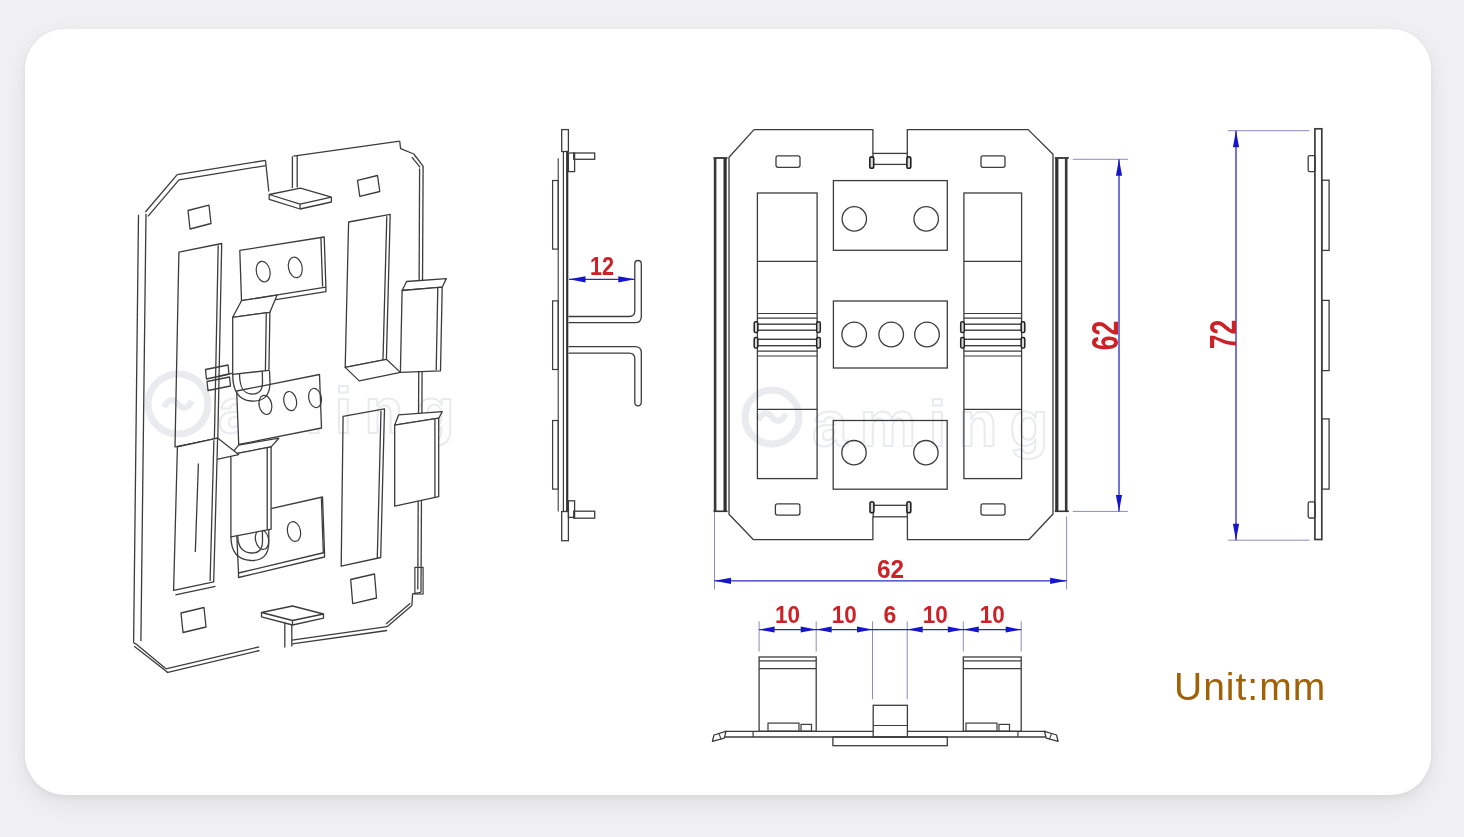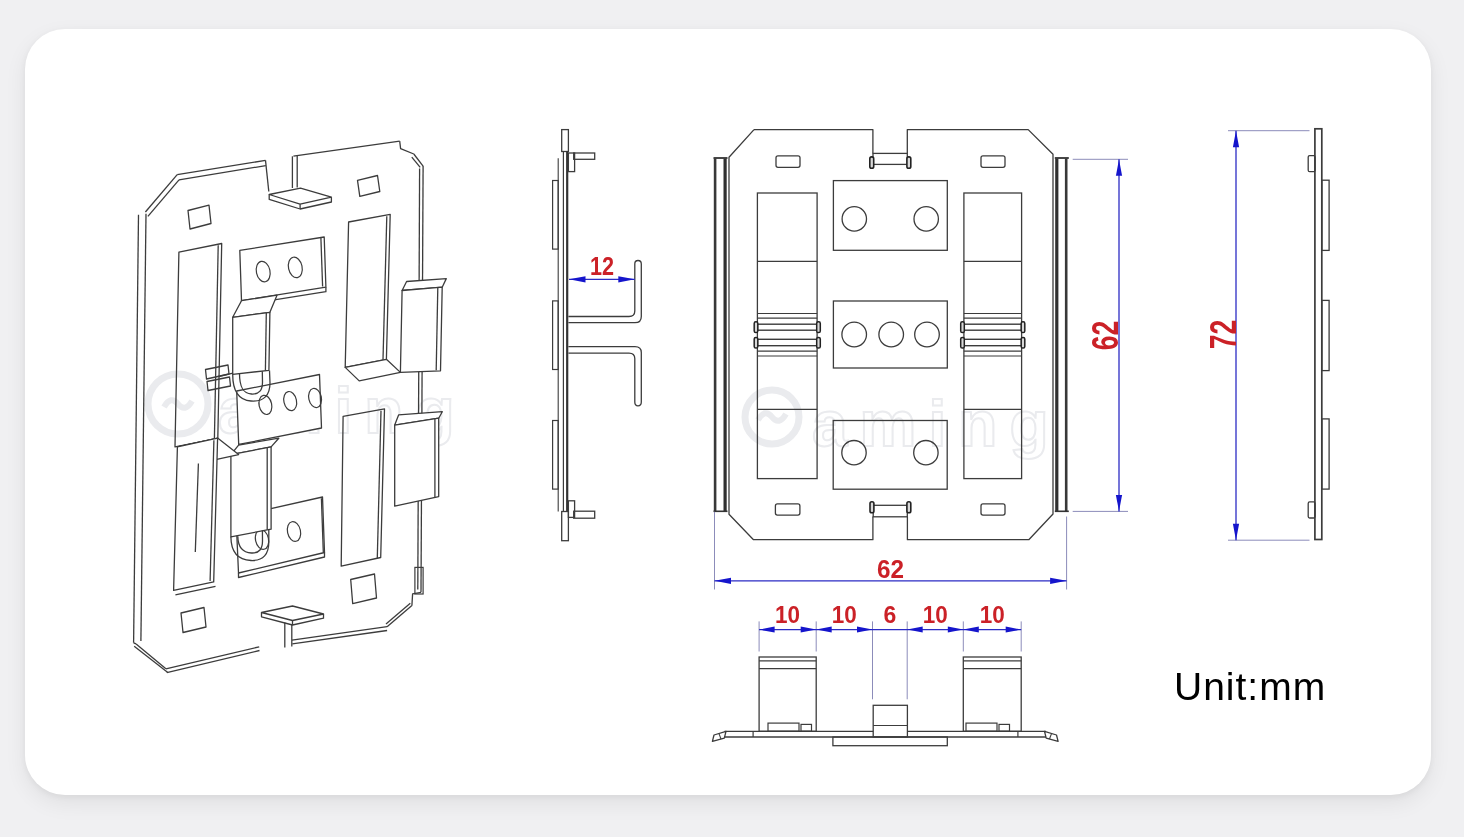--- a/index.html
+++ b/index.html
@@ -1,20 +1,20 @@
 <!DOCTYPE html>
 <html><head><meta charset="utf-8">
 <style>
   html,body{margin:0;padding:0;width:1464px;height:837px;background:#f0f0f2;overflow:hidden;}
   #card{position:absolute;left:25px;top:29px;width:1406px;height:766px;background:#ffffff;border-radius:40px;
         box-shadow:0 8px 22px rgba(0,0,0,.07),0 2px 6px rgba(0,0,0,.05);}
   svg{position:absolute;left:0;top:0;}
   text{font-family:"Liberation Sans",sans-serif;}
   #unit{position:absolute;left:1174px;top:665px;font-family:"Liberation Sans",sans-serif;
-        font-size:39px;color:#000000;letter-spacing:1px;}
+        font-size:39px;color:#a16207;letter-spacing:1px;}
 </style></head>
 <body>
 <div id="card"></div>
 <svg width="1464" height="837" viewBox="0 0 1464 837">
 <g transform="translate(178,404)" stroke="#eaebee" fill="none">
       <circle cx="0" cy="0" r="30" stroke-width="7"></circle>
       <path d="M -14,3 Q -7,-9 0,0 Q 7,9 14,-3" stroke-width="6"></path>
     </g>
 <text x="218" y="433" font-size="64" fill="none" stroke="#eaebee" stroke-width="2" font-weight="700" letter-spacing="12" font-family="Liberation Sans, sans-serif">aming</text>
 <g transform="translate(772,417)" stroke="#eaebee" fill="none">

